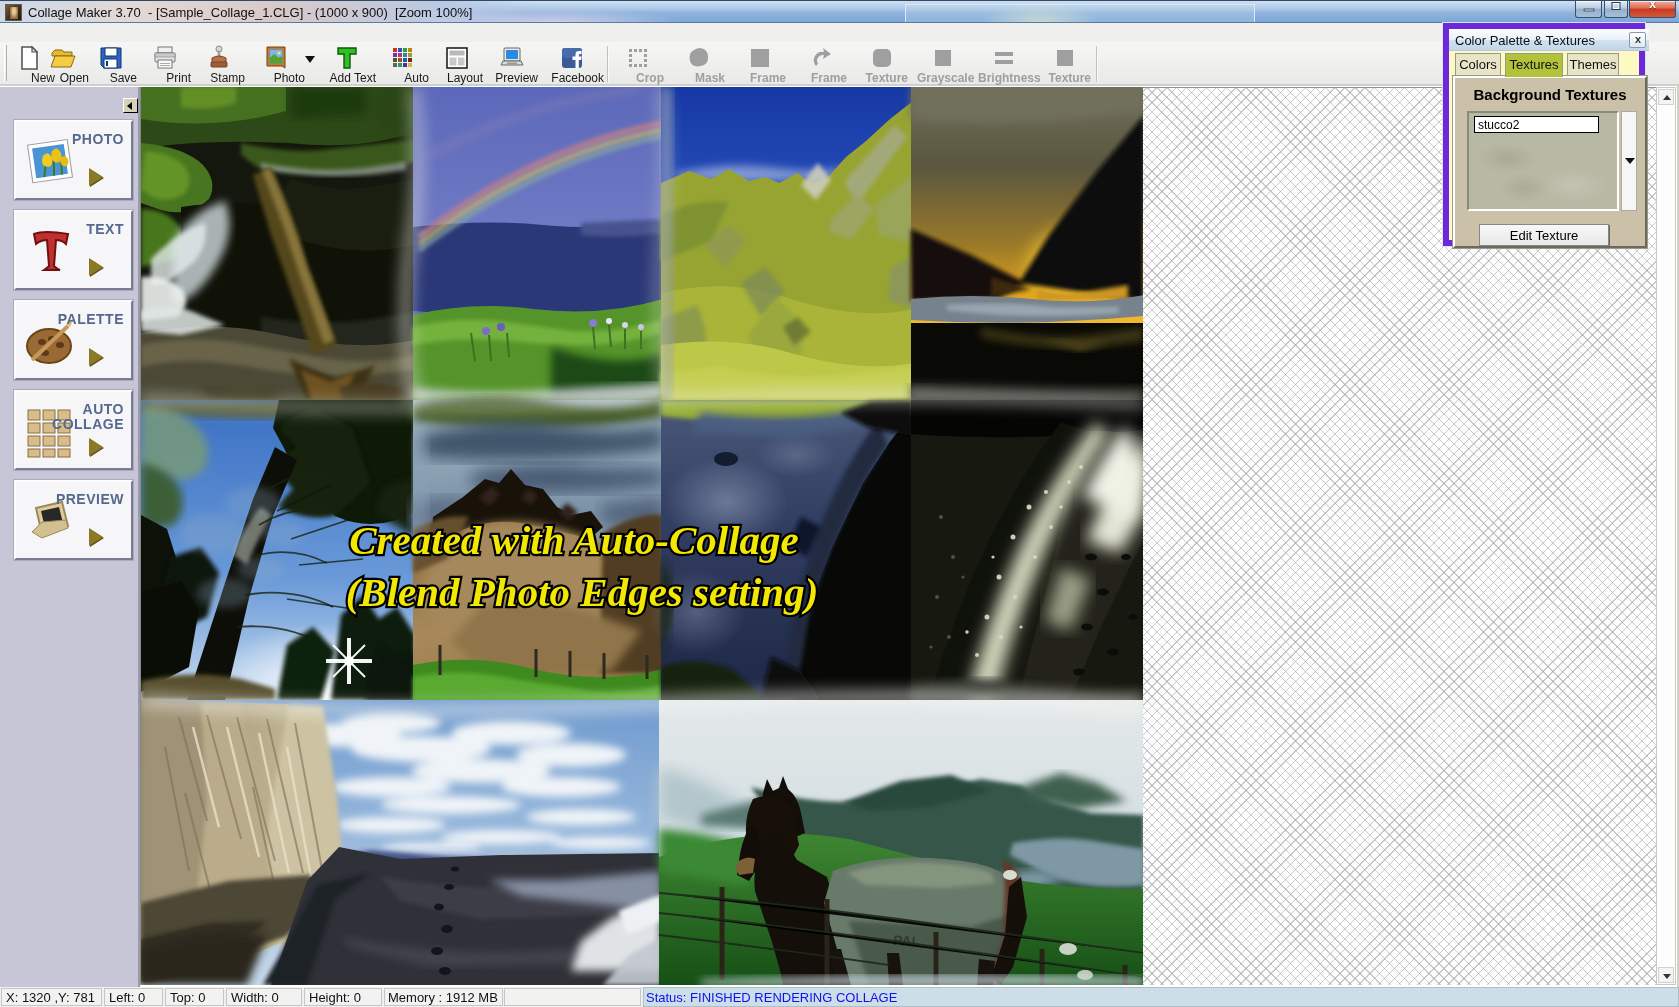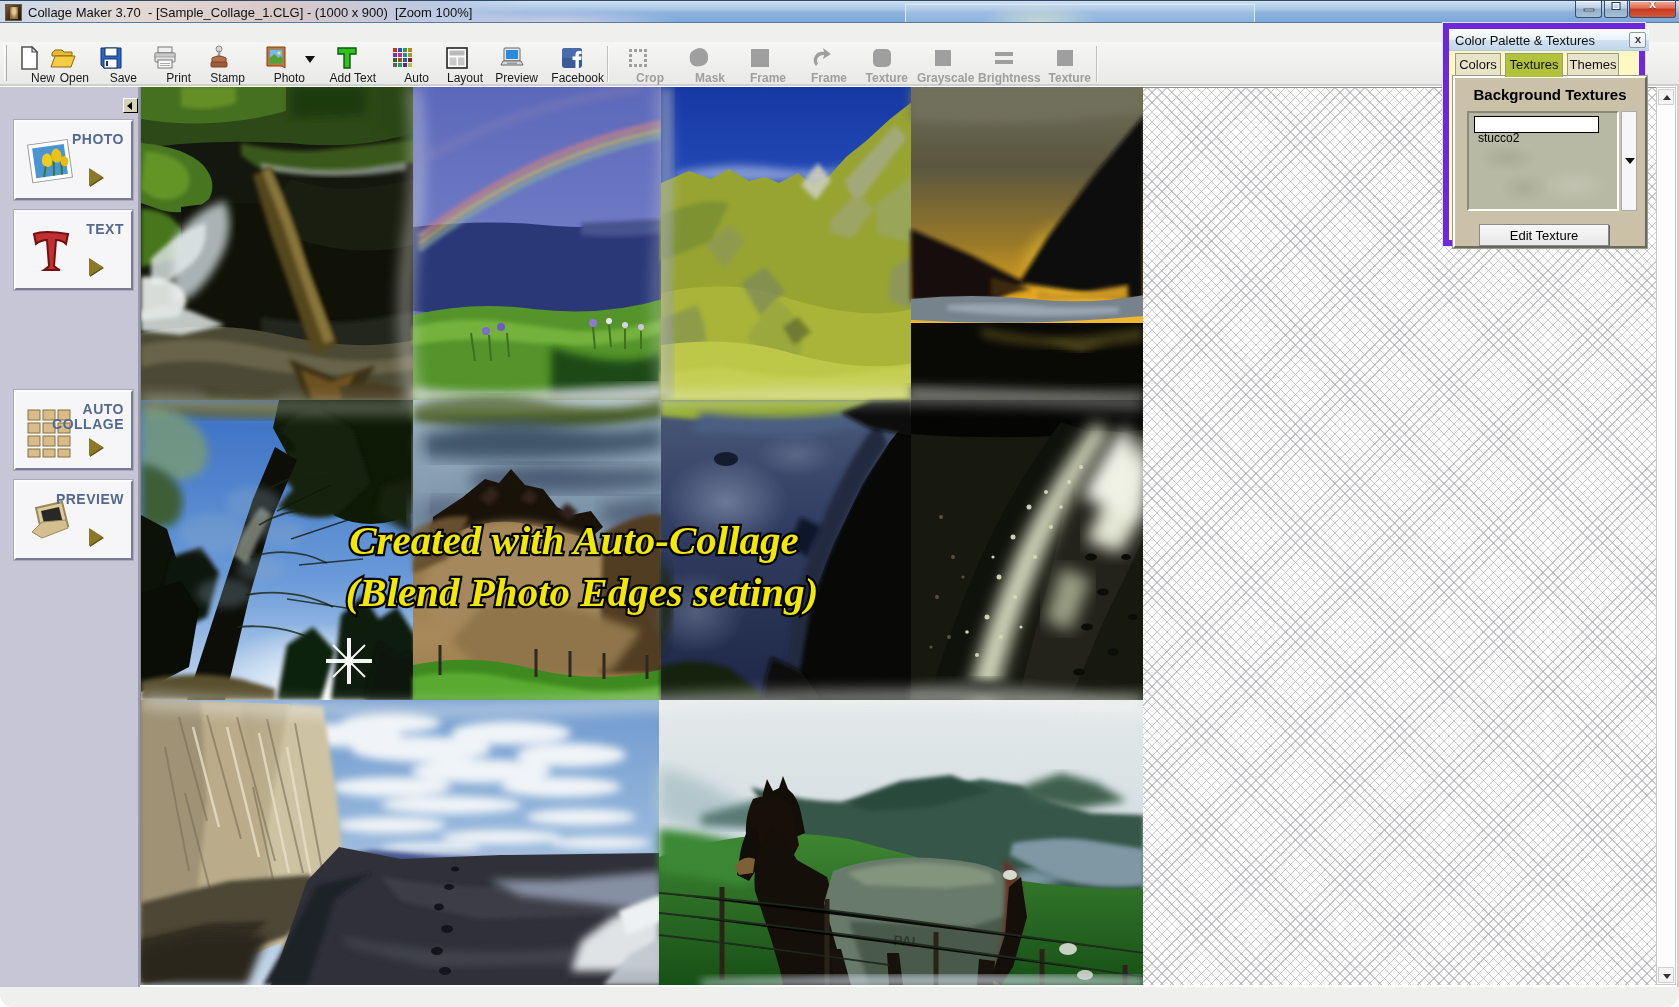--- a/index.html
+++ b/index.html
@@ -91,21 +91,21 @@
   background:linear-gradient(180deg,#fdfeff 0%,#e8f1f8 50%,#d2e2f0 51%,#c2d6ea 100%);
   border-bottom:1px solid #b8c8d8; }
 #ptitle .t { position:absolute; left:6px; top:4px; font-size:13px; color:#101010; }
 #pclose { position:absolute; right:3px; top:3px; width:17px; height:16px; background:linear-gradient(180deg,#fff,#e0e8f0); border:1px solid #8a9aaa; border-radius:2px; }
 #pclose:after { content:"x"; position:absolute; left:5px; top:0px; font-size:11px; font-weight:bold; color:#333; }
 .ptab { position:absolute; top:24px; height:22px; font-size:13px; padding:3px 0 0 0; text-align:center; background:#e8e4c8; border:1px solid #9a9a8a; border-bottom:none; color:#111; }
 .ptab.act { background:#b2c23a; font-weight:normal; height:24px; z-index:2; }
 #pbody { position:absolute; left:4px; top:47px; width:194px; height:172px; background:#cbc0a8; border:2px solid; border-color:#fff #6a6a5a #6a6a5a #fff; box-shadow:0 0 0 1px #9a9a8a; }
 #pbody h3 { font-size:15px; color:#000; text-align:center; margin-top:8px; font-family:"Liberation Sans",sans-serif; }
 #texbox { position:absolute; left:12px; top:33px; width:152px; height:100px; background:#b8b9a5; border:2px solid; border-color:#8a8a7a #fff #fff #8a8a7a; }
-#texbox .inp { position:absolute; left:5px; top:3px; width:125px; height:17px; background:#fff; border:1px solid #000; font-size:12px; padding:14px 0 0 3px; }
+#texbox .inp { position:absolute; left:5px; top:3px; width:125px; height:17px; background:#fff; border:1px solid #000; font-size:12px; padding:1px 0 0 3px; }
 #texstrip { position:absolute; left:166px; top:33px; width:16px; height:100px; background:#f6f6f6; border:1px solid #aaa; }
 #texstrip:after { content:""; position:absolute; left:3px; top:46px; width:0; height:0; border:5px solid transparent; border-top:6px solid #111; }
 #editbtn { position:absolute; left:24px; top:146px; width:130px; height:22px; background:linear-gradient(180deg,#f8f8f8,#e8e8e8); border:1px solid #888; box-shadow:1px 1px 0 #666; text-align:center; font-size:13px; padding-top:3px; }
 </style>
 </head>
 <body>
 <div id="app">
   <div id="titlebar">
     <div class="blobA"></div>
       <div class="blobB"></div>
@@ -758,20 +758,33 @@
         <span class="lab">PHOTO</span>
           <span class="arr"></span>
       </div>
       <div class="sbtn" style="top:123px">
         <span class="sic"><svg width="58" height="58" viewBox="0 0 58 58">
               <path d="M12 12 q10 -4 34 0 l-2 10 q-4 -4 -10 -4 l-2 26 q3 3 6 4 l-16 0 q3 -2 5 -4 l-2 -26 q-6 0 -11 4 z" fill="#c03030" stroke="#701010" stroke-width="2"></path>
             </svg></span>
         <span class="lab">TEXT</span>
           <span class="arr"></span>
       </div>
+      <div class="sbtn" style="top:213px">
+        <span class="sic"><svg width="58" height="58" viewBox="0 0 58 58">
+              <ellipse cx="27" cy="34" rx="22" ry="17" fill="#9a6a34" stroke="#6a4418" stroke-width="2"></ellipse>
+              <ellipse cx="20" cy="30" rx="4" ry="3" fill="#5a3a18"></ellipse>
+              <ellipse cx="30" cy="27" rx="4" ry="3" fill="#5a3a18"></ellipse>
+              <ellipse cx="38" cy="33" rx="4" ry="3" fill="#5a3a18"></ellipse>
+              <ellipse cx="23" cy="41" rx="4" ry="3" fill="#5a3a18"></ellipse>
+              <path d="M10 48 L46 14" stroke="#c89858" stroke-width="4"></path>
+              <path d="M44 12 l8 -6 -4 9 z" fill="#e8b868"></path>
+            </svg></span>
+        <span class="lab">PALETTE</span>
+          <span class="arr"></span>
+      </div>
       <div class="sbtn" style="top:303px">
         <span class="sic"><svg width="58" height="58" viewBox="0 0 58 58">
               <g fill="#d8bc8a" stroke="#8a7040">
                 <rect x="6" y="8" width="12" height="10"></rect>
                 <rect x="21" y="8" width="12" height="10"></rect>
                 <rect x="36" y="8" width="12" height="10"></rect>
                 <rect x="6" y="21" width="12" height="10"></rect>
                 <rect x="21" y="21" width="12" height="10"></rect>
                 <rect x="36" y="21" width="12" height="10"></rect>
                 <rect x="6" y="34" width="12" height="10"></rect>
@@ -795,20 +808,30 @@
           <span class="arr"></span>
       </div>
     </div>
     <div id="vscroll">
         <div class="varr up"></div>
         <div class="varr dn"></div>
       </div>
     <div id="rightedge"></div>
   </div>
 
+  <div id="statusbar">
+    <div class="sfield" style="left:1px;width:101px">X: 1320 ,Y: 781</div>
+    <div class="sfield" style="left:104px;width:59px">Left: 0</div>
+    <div class="sfield" style="left:165px;width:59px">Top: 0</div>
+    <div class="sfield" style="left:226px;width:76px">Width: 0</div>
+    <div class="sfield" style="left:304px;width:78px">Height: 0</div>
+    <div class="sfield" style="left:384px;width:119px;padding-left:3px">Memory : 1912 MB</div>
+    <div class="sfield" style="left:504px;width:137px">&nbsp;</div>
+    <div id="sstatus">Status: FINISHED RENDERING COLLAGE</div>
+  </div>
 
   <div id="panel">
     <div id="ptitle">
         <span class="t">Color Palette &amp; Textures</span>
         <span id="pclose"></span>
       </div>
     <div class="ptab" style="left:6px;width:46px">Colors</div>
     <div class="ptab act" style="left:56px;width:58px">Textures</div>
     <div class="ptab" style="left:118px;width:52px">Themes</div>
     <div id="pbody">

